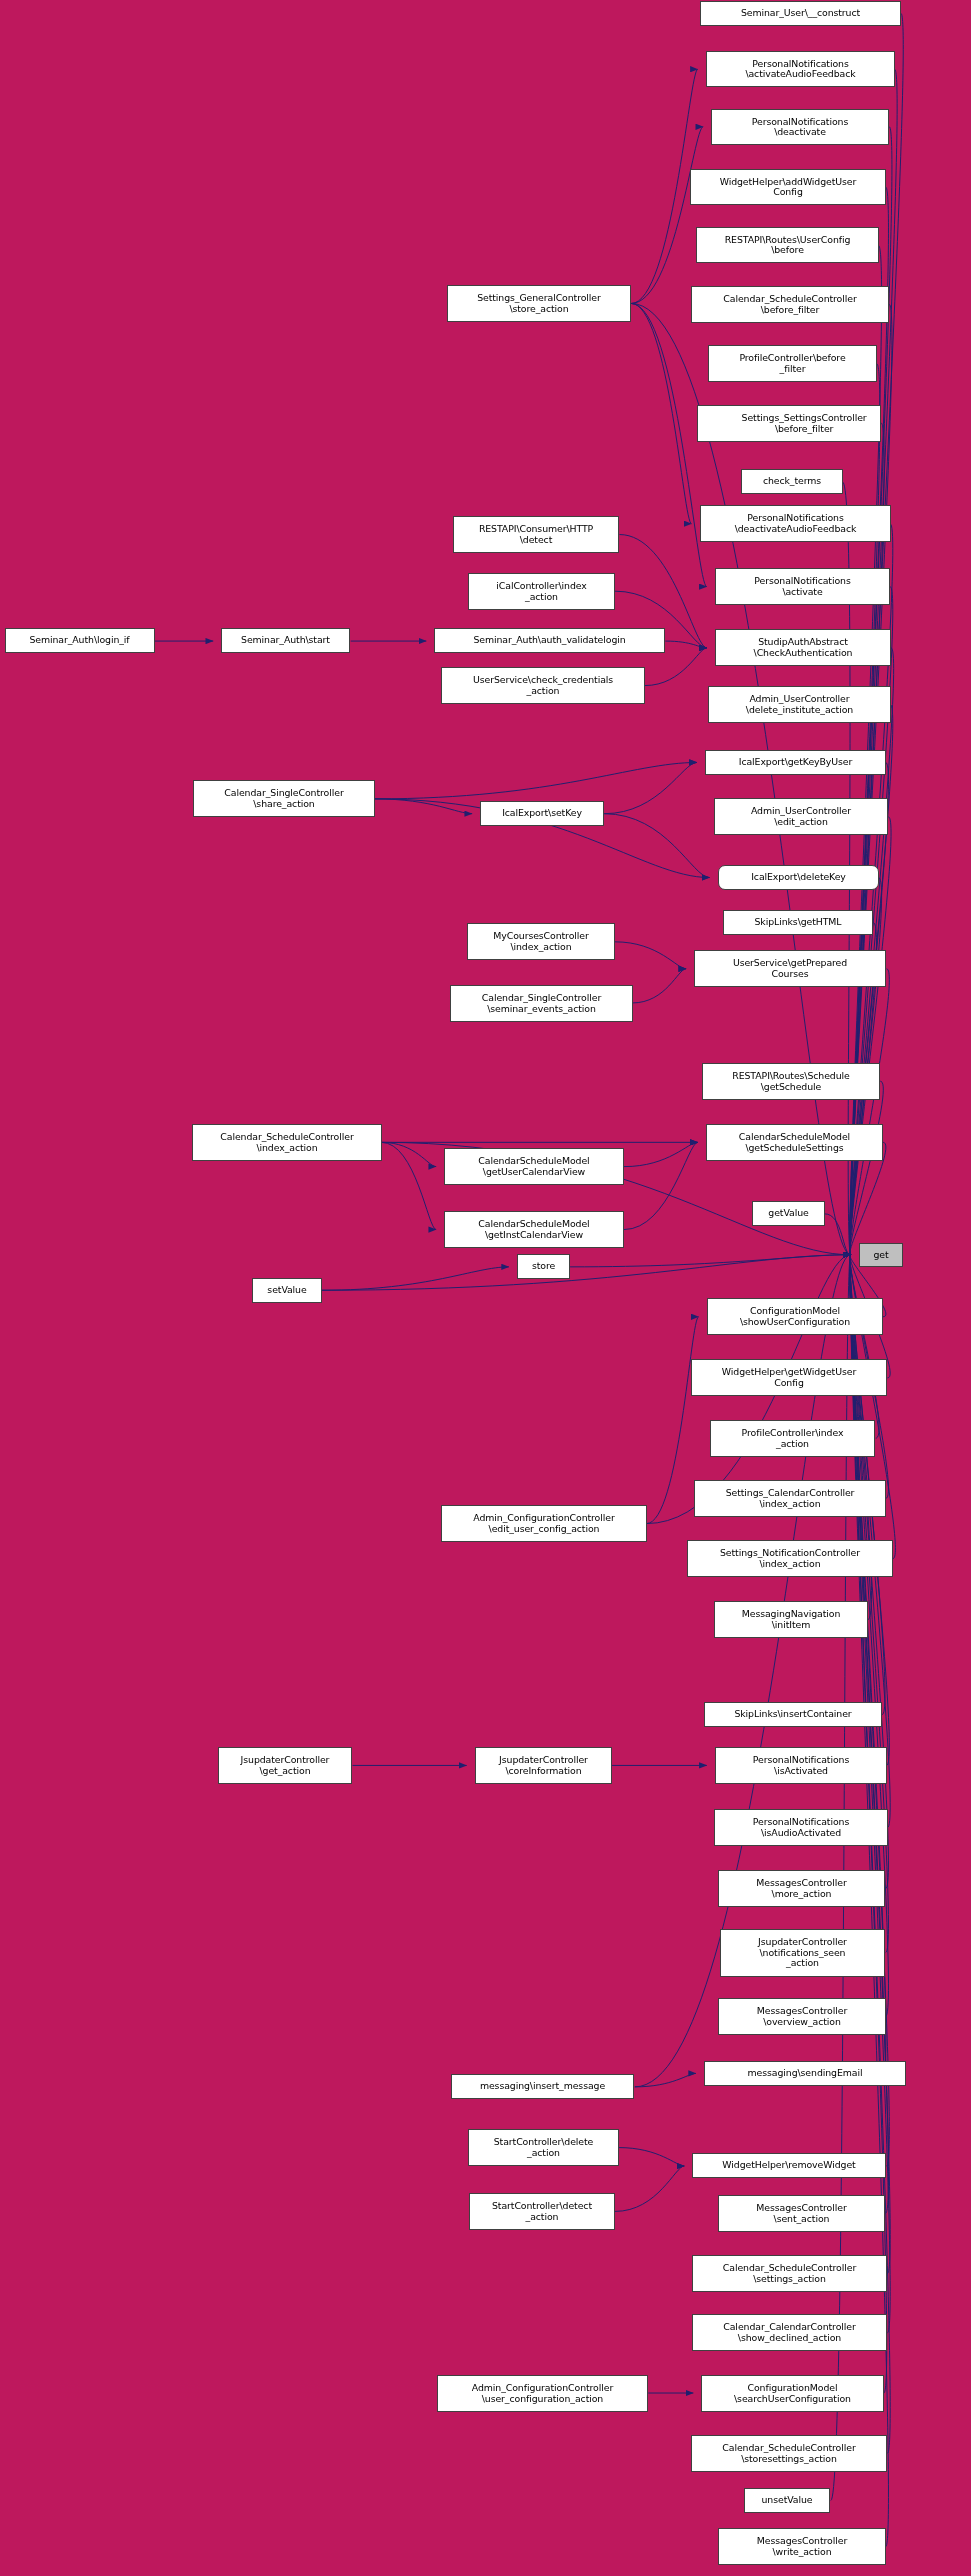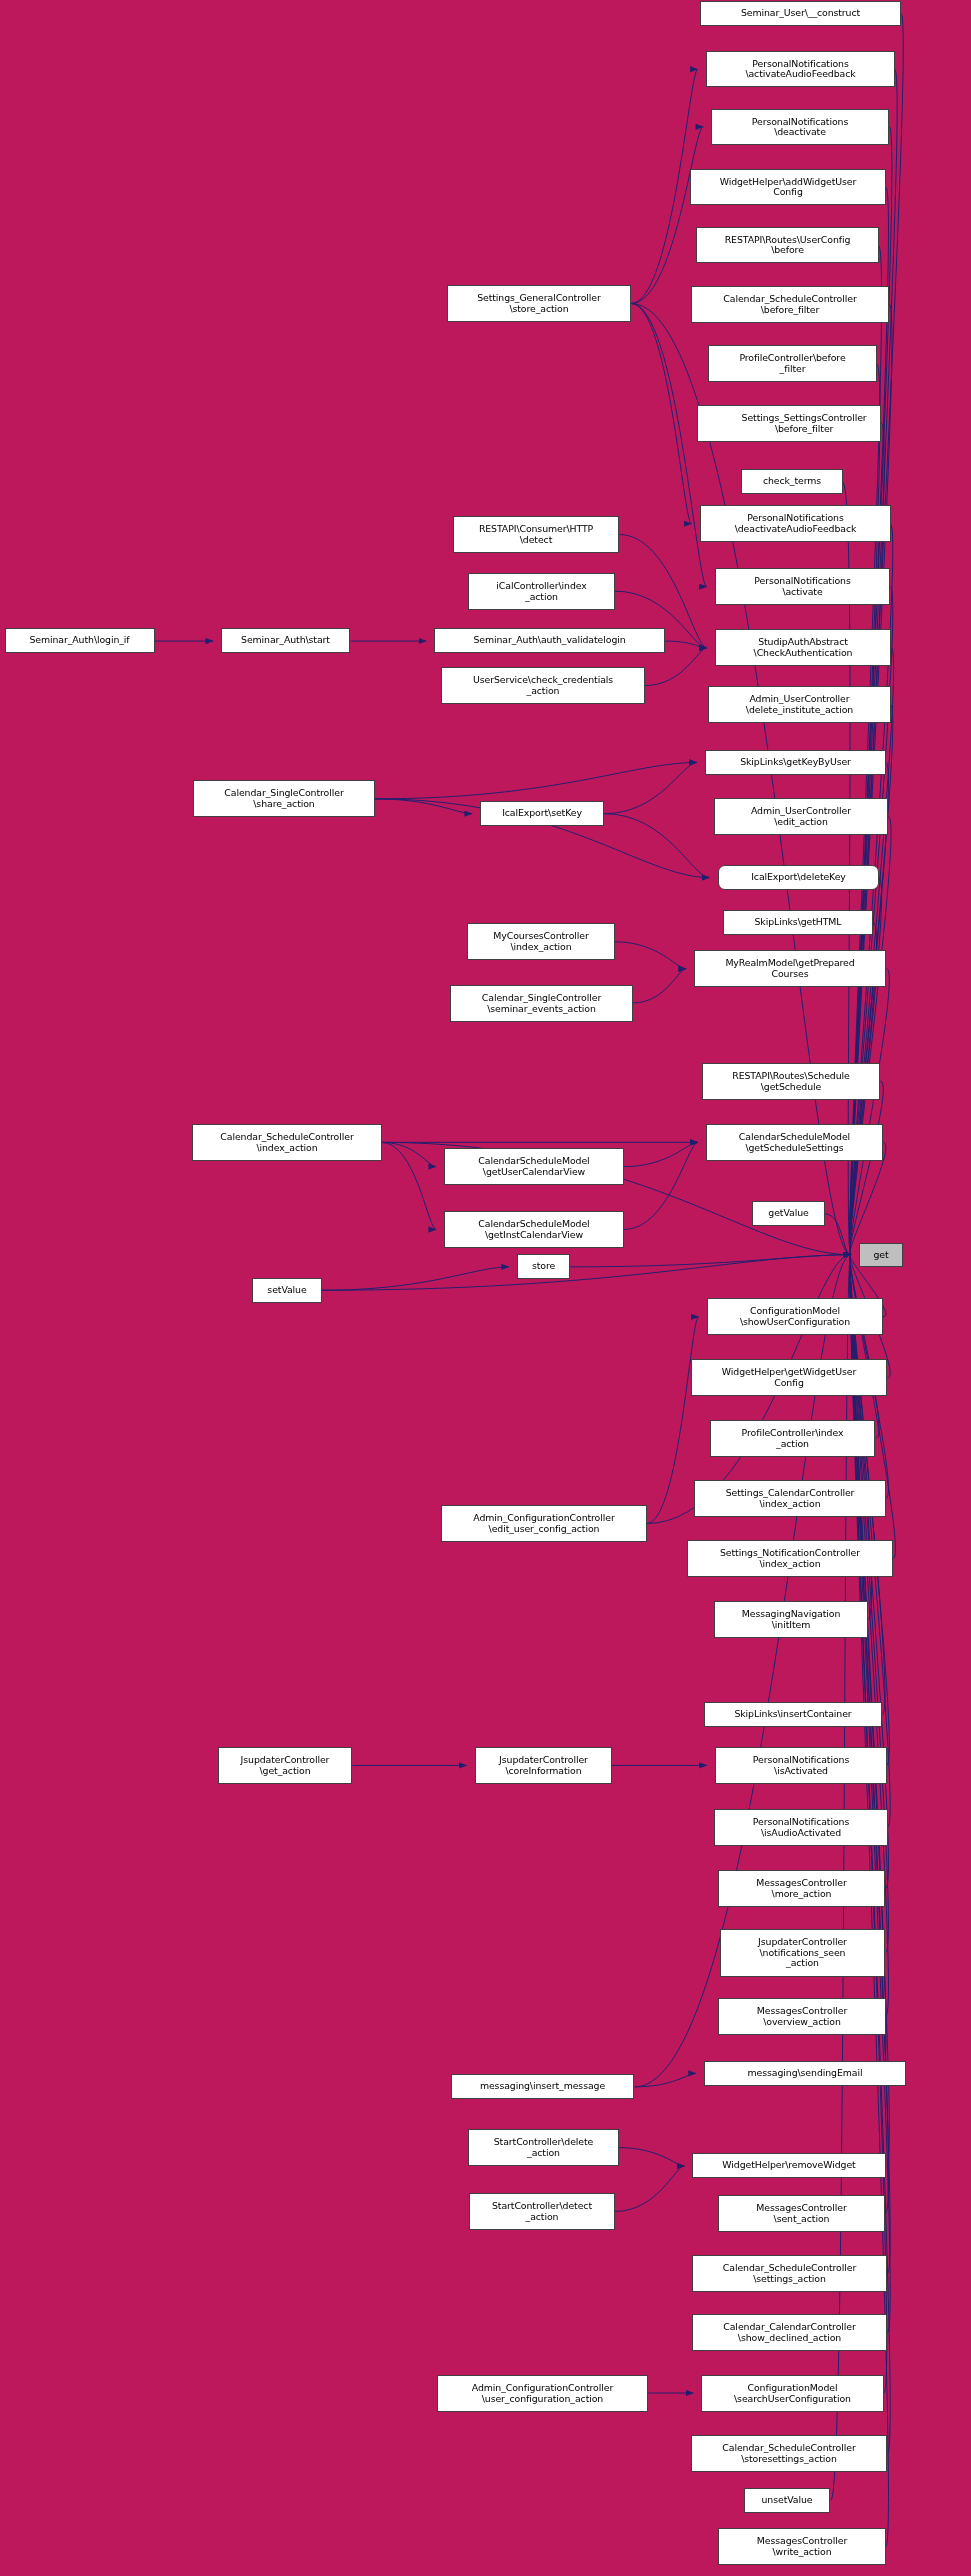--- a/index.html
+++ b/index.html
@@ -142,26 +142,26 @@
 \before_filter</div>
       <div class="node" style="left: 741px; top: 469px; width: 102px; height: 25px;">check_terms</div>
       <div class="node" style="left: 700px; top: 505px; width: 191px; height: 37px;">PersonalNotifications
 \deactivateAudioFeedback</div>
       <div class="node" style="left: 715px; top: 568px; width: 175px; height: 37px;">PersonalNotifications
 \activate</div>
       <div class="node" style="left: 715px; top: 629px; width: 176px; height: 37px;">StudipAuthAbstract
 \CheckAuthentication</div>
       <div class="node" style="left: 708px; top: 686px; width: 183px; height: 37px;">Admin_UserController
 \delete_institute_action</div>
-      <div class="node" style="left: 705px; top: 750px; width: 181px; height: 25px;">SkipLinks\getKeyByUser</div>
+      <div class="node" style="left: 705px; top: 750px; width: 181px; height: 25px;">IcalExport\getKeyByUser</div>
       <div class="node" style="left: 714px; top: 798px; width: 174px; height: 37px;">Admin_UserController
 \edit_action</div>
       <div class="node" style="left: 718px; top: 865px; width: 161px; height: 25px; border-radius: 7px;">IcalExport\deleteKey</div>
       <div class="node" style="left: 723px; top: 910px; width: 150px; height: 25px;">SkipLinks\getHTML</div>
-      <div class="node" style="left: 694px; top: 950px; width: 192px; height: 37px;">MyRealmModel\getPrepared
+      <div class="node" style="left: 694px; top: 950px; width: 192px; height: 37px;">UserService\getPrepared
 Courses</div>
       <div class="node" style="left: 702px; top: 1063px; width: 178px; height: 37px;">RESTAPI\Routes\Schedule
 \getSchedule</div>
       <div class="node" style="left: 706px; top: 1124px; width: 177px; height: 37px;">CalendarScheduleModel
 \getScheduleSettings</div>
       <div class="node" style="left: 752px; top: 1201px; width: 73px; height: 25px;">getValue</div>
       <div class="node target" style="left: 859px; top: 1243px; width: 44px; height: 24px;">get</div>
       <div class="node" style="left: 707px; top: 1298px; width: 176px; height: 37px;">ConfigurationModel
 \showUserConfiguration</div>
       <div class="node" style="left: 691px; top: 1359px; width: 196px; height: 37px;">WidgetHelper\getWidgetUser

